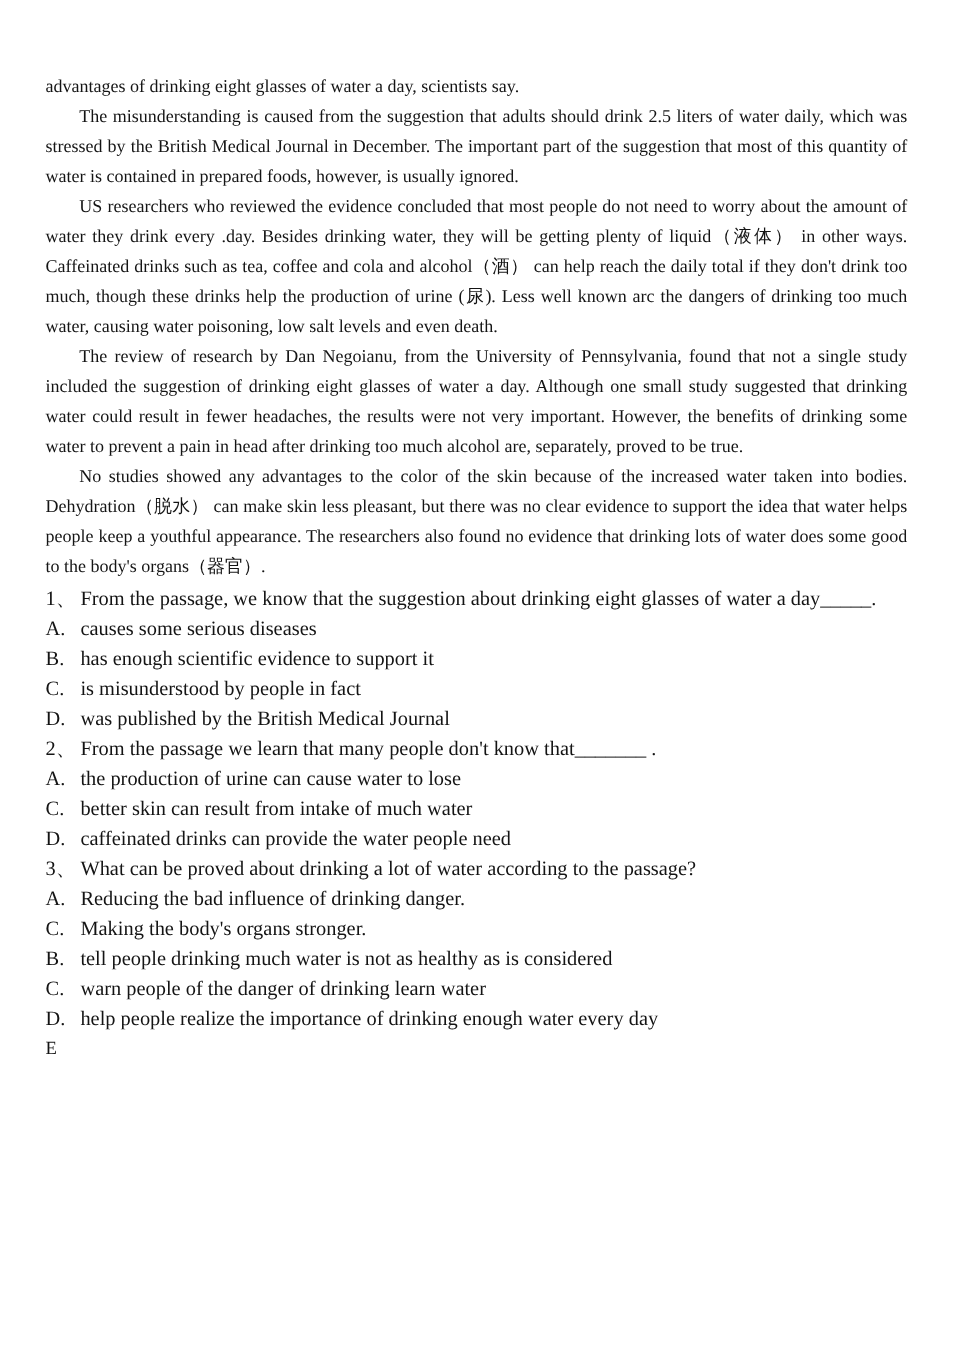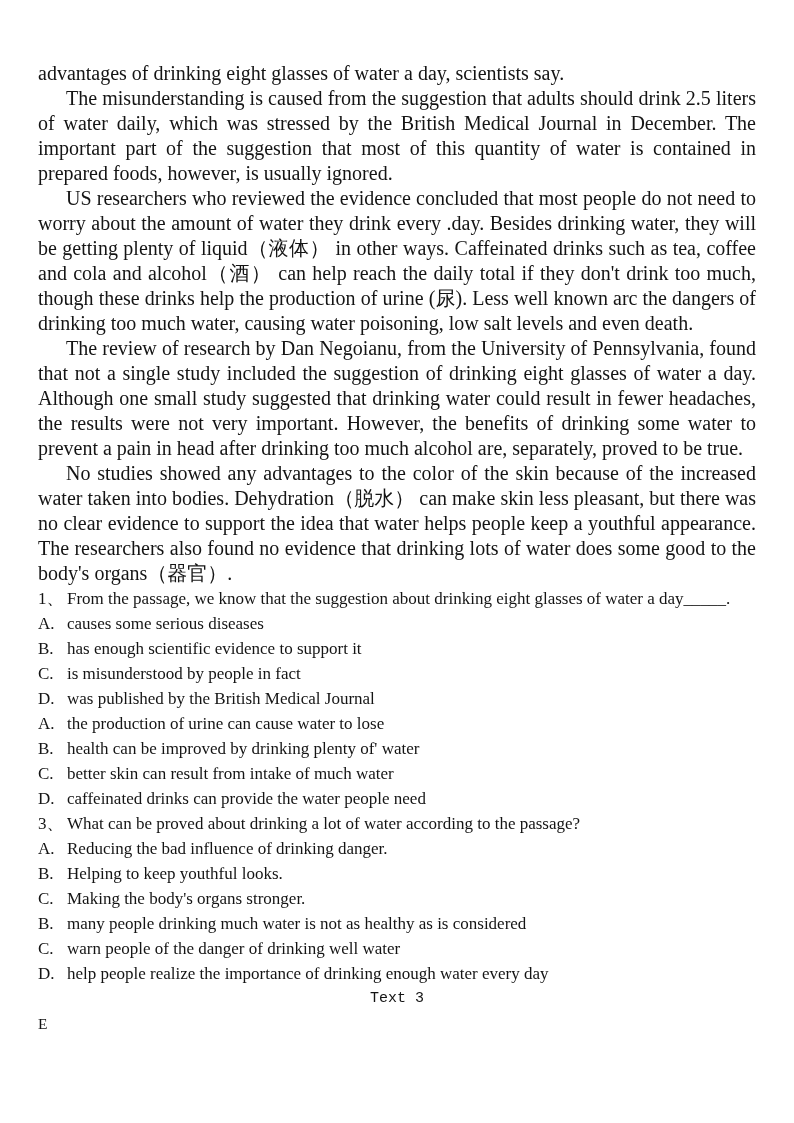--- a/index.html
+++ b/index.html
@@ -11,21 +11,21 @@
     color: #141414;
     overflow: hidden;
   }
   .page {
     width: 794px;
     height: 1123px;
     padding: 61px 38px 0 38px;
     background: #ffffff;
   }
   .passage .para {
-    font-size: 20px;
+    font-size: 15px;
     line-height: 25px;
     text-align: justify;
   }
   .passage .para.indent { text-indent: 28px; }
   .questions { margin-top: 0; }
   .qline {
     font-size: 17px;
     line-height: 25px;
     white-space: nowrap;
   }
@@ -58,32 +58,30 @@
   </section>
 
   <section class="questions">
 
     <div class="qline"><span class="qnum">1、</span><span>From the passage, we know that the suggestion about drinking eight glasses of water a day_____.</span></div>
     <div class="qline"><span class="opt-label">A.</span><span>causes some serious diseases</span></div>
     <div class="qline"><span class="opt-label">B.</span><span>has enough scientific evidence to support it</span></div>
     <div class="qline"><span class="opt-label">C.</span><span>is misunderstood by people in fact</span></div>
     <div class="qline"><span class="opt-label">D.</span><span>was published by the British Medical Journal</span></div>
 
+    <div class="qline"><span class="qnum">2、</span><span>From the passage we learn that many people don't know that_______ .</span></div>
     <div class="qline"><span class="opt-label">A.</span><span>the production of urine can cause water to lose</span></div>
-    <div class="qline"><span class="opt-label">B.</span><span>health can be improved by drinking plenty of' water</span></div>
     <div class="qline"><span class="opt-label">C.</span><span>better skin can result from intake of much water</span></div>
     <div class="qline"><span class="opt-label">D.</span><span>caffeinated drinks can provide the water people need</span></div>
 
     <div class="qline"><span class="qnum">3、</span><span>What can be proved about drinking a lot of water according to the passage?</span></div>
     <div class="qline"><span class="opt-label">A.</span><span>Reducing the bad influence of drinking danger.</span></div>
-    <div class="qline"><span class="opt-label">B.</span><span>Helping to keep youthful looks.</span></div>
     <div class="qline"><span class="opt-label">C.</span><span>Making the body's organs stronger.</span></div>
 
-    <div class="qline"><span class="opt-label">B.</span><span>many people drinking much water is not as healthy as is considered</span></div>
-    <div class="qline"><span class="opt-label">C.</span><span>warn people of the danger of drinking well water</span></div>
+    <div class="qline"><span class="opt-label">B.</span><span>tell people drinking much water is not as healthy as is considered</span></div>
+    <div class="qline"><span class="opt-label">C.</span><span>warn people of the danger of drinking learn water</span></div>
     <div class="qline"><span class="opt-label">D.</span><span>help people realize the importance of drinking enough water every day</span></div>
 
   </section>
 
-  <div class="footer-label">Text 3</div>
   <div class="page-marker">E</div>
 
 </div>
 
 </body></html>

